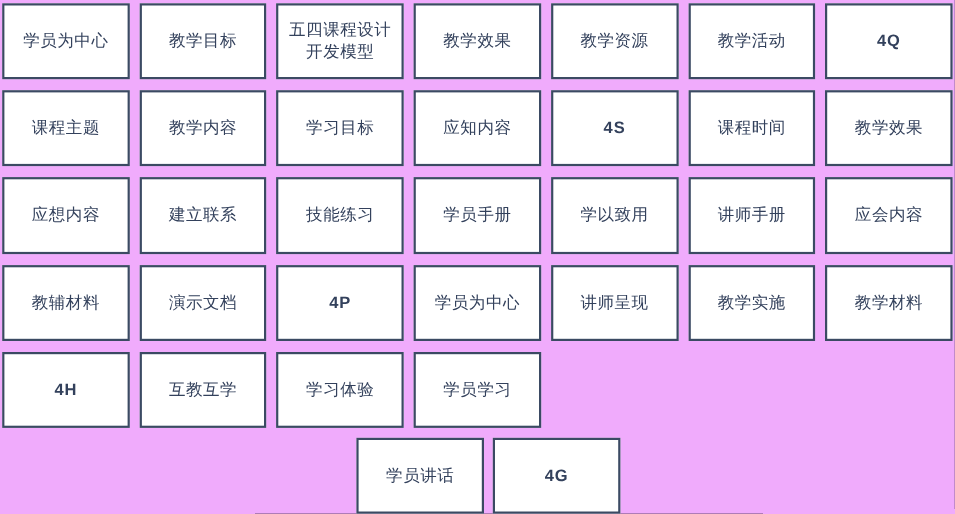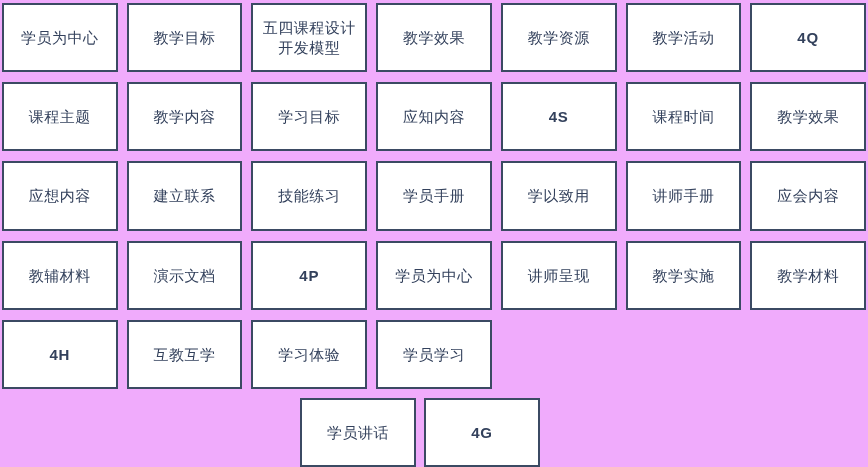--- a/index.html
+++ b/index.html
@@ -52,21 +52,21 @@
     font-weight: bold;
     letter-spacing: 0.8px;
     font-size: 15px;
   }
   .cell .label {
     display: block;
     white-space: pre-line;
   }
   .bottom-row {
     position: absolute;
-    left: 300px;
+    left: 324px;
     top: 398px;
     width: 240px;
     height: 69px;
     display: grid;
     grid-template-columns: repeat(2, 1fr);
     column-gap: 8px;
   }
 </style>
 </head>
 <body>

